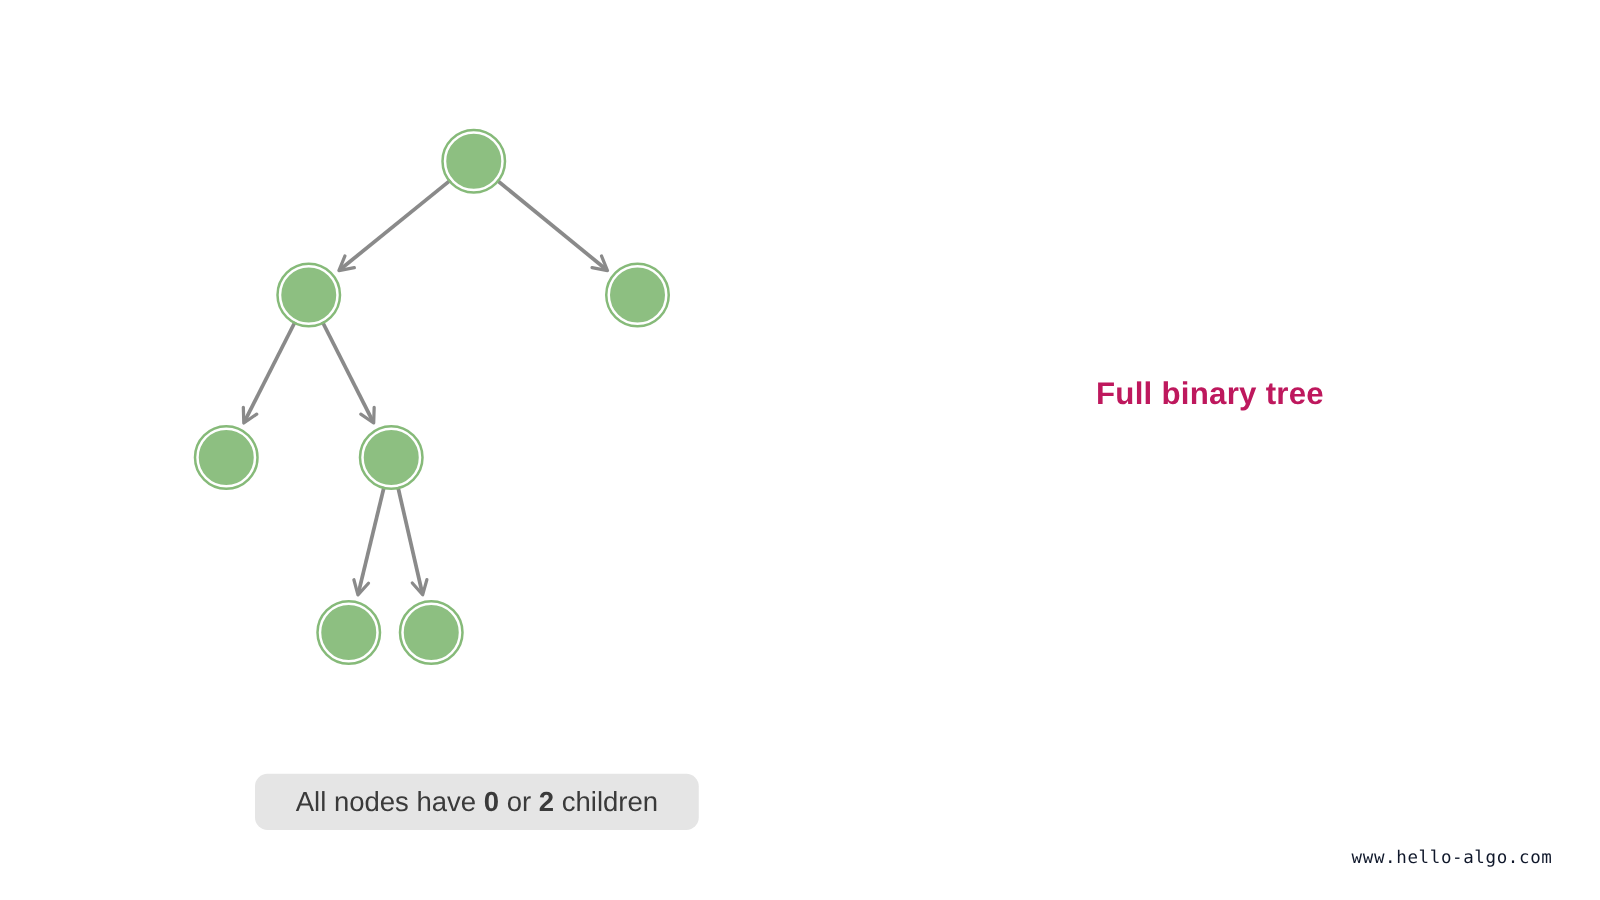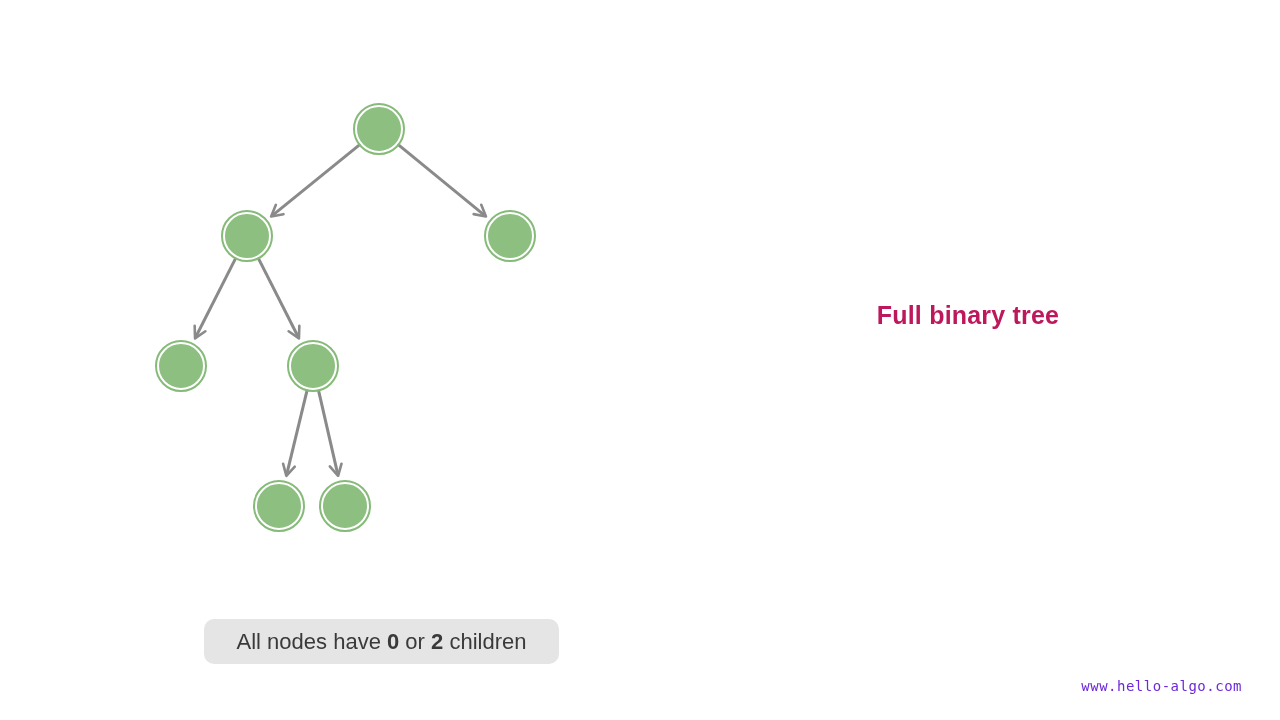--- a/index.html
+++ b/index.html
@@ -88,15 +88,15 @@
         </g>
       </g>
   </svg>
 
   <div class="title" style="color: #be185d;">Full binary tree</div>
 
   <div class="caption" style="background: rgb(229, 229, 229); color: rgb(58, 58, 58);">
     <span id="caption-text"><span style="font-weight: 400;">All nodes have </span><span style="font-weight: 700;">0</span><span style="font-weight: 400;"> or </span><span style="font-weight: 700;">2</span><span style="font-weight: 400;"> children</span></span>
   </div>
 
-  <div class="watermark" style="color: #6d28d9;">www.hello-algo.com</div>
+  <div class="watermark" style="color: #0f172a;">www.hello-algo.com</div>
 
 </div>
 
 </body></html>

